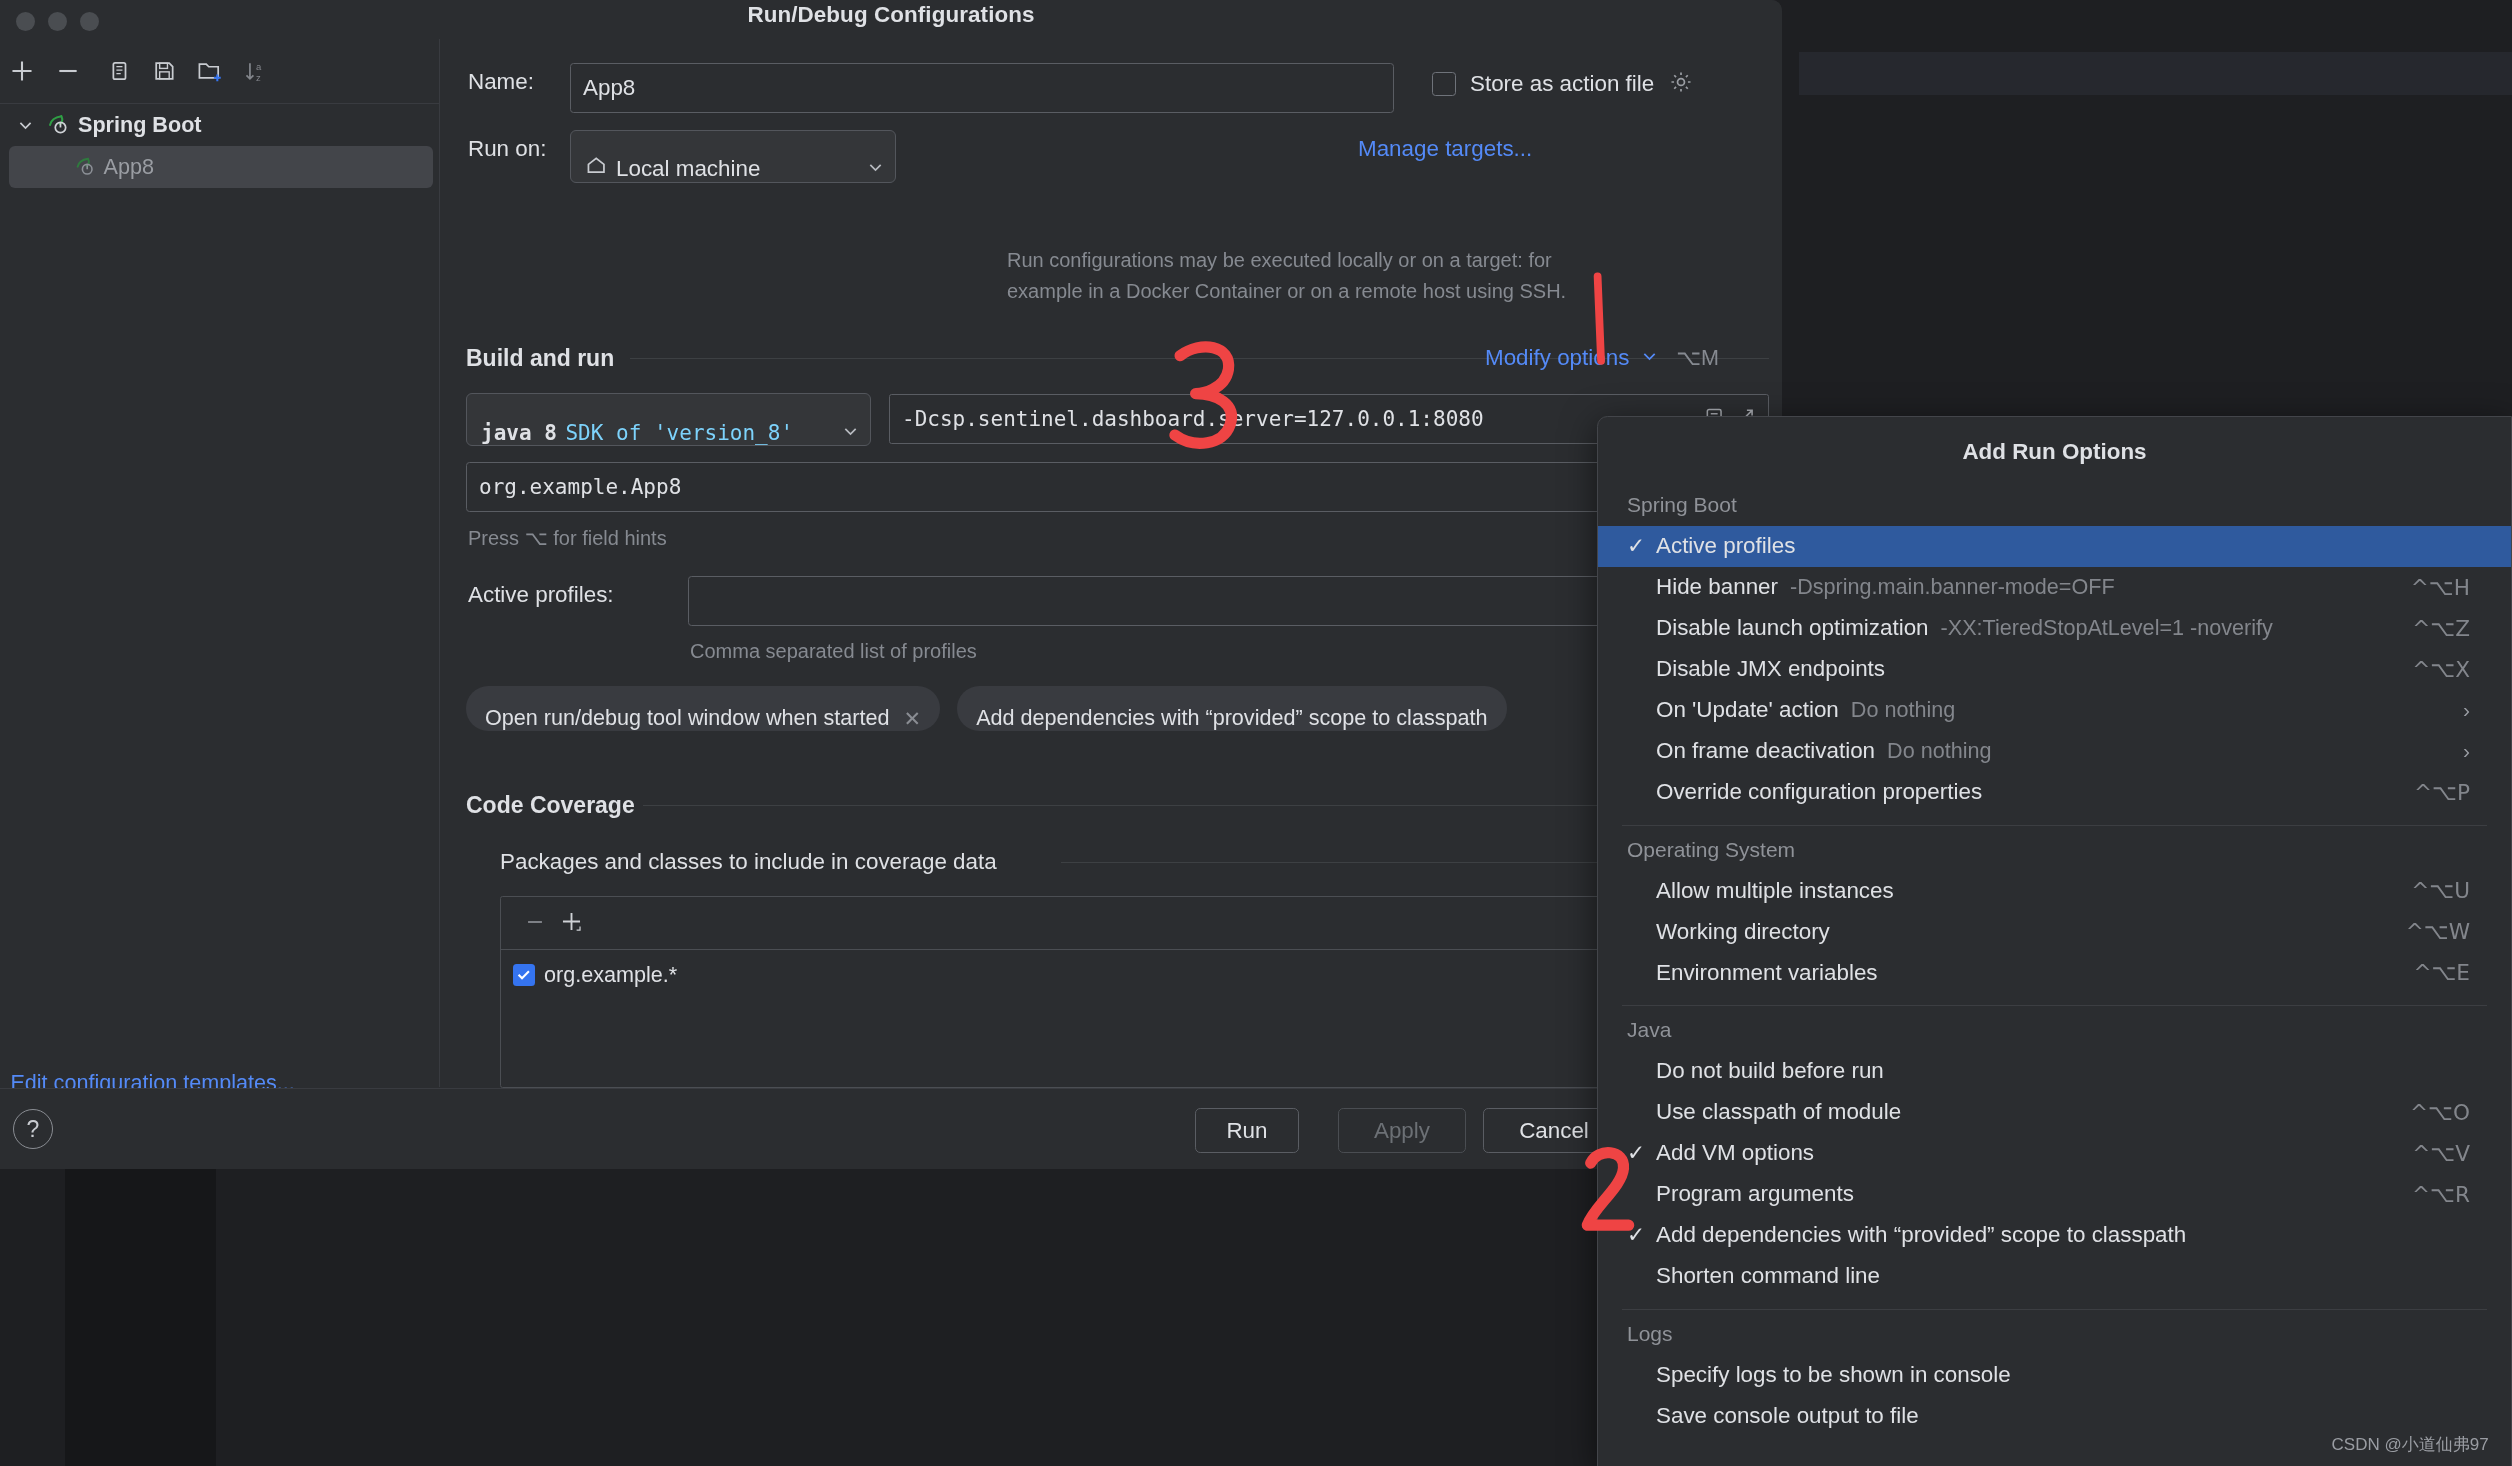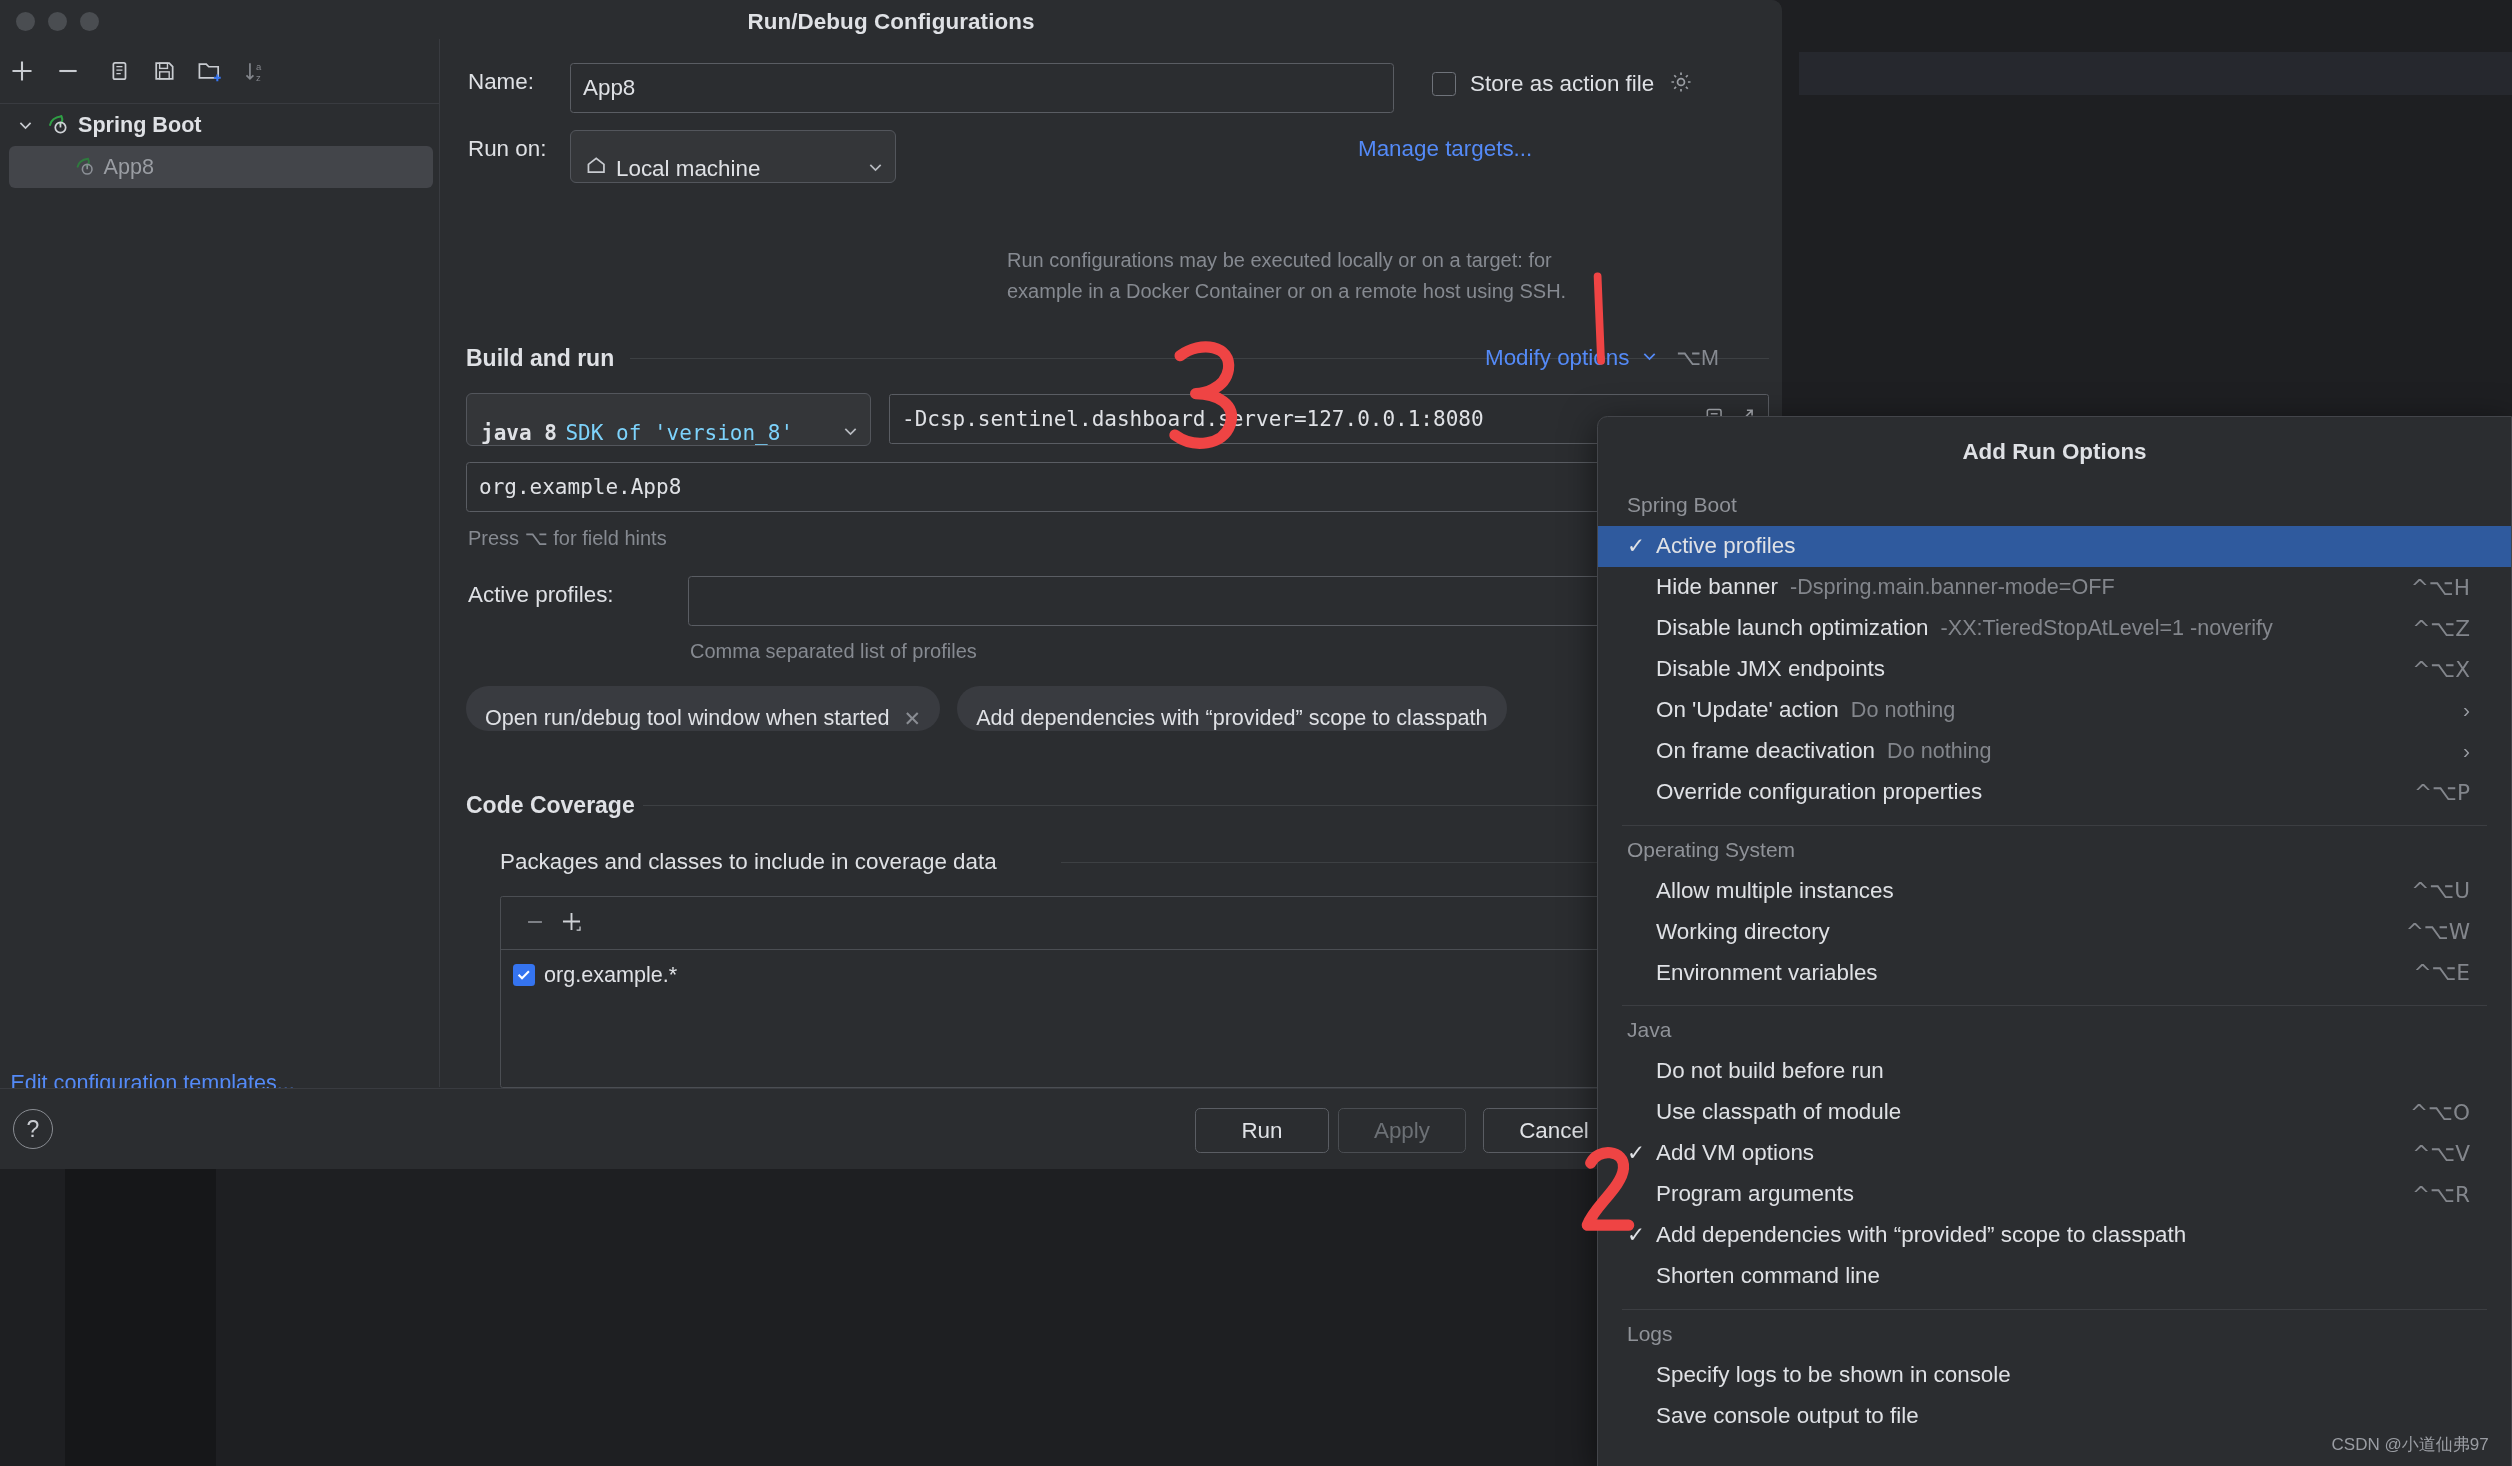--- a/index.html
+++ b/index.html
@@ -23,21 +23,21 @@
   
   .dialog {
     position:absolute; left:0; top:0; width:1782px; height:1169px;
     background:#2b2d30; border-radius:0 10.4px 10.4px 0;
     overflow:hidden;
   }
   .titlebar { position:absolute; left:0; top:0; width:100%; height:53px; background:#2b2d30; }
   .traffic { position:absolute; left:15.5px; top:12px; display:flex; gap:13px; }
   .traffic i { width:19px; height:19px; border-radius:50%; background:#4a4d51; display:block; }
   .dlg-title {
-    position:absolute; left:0; top:9px; width:1782px; text-align:center;
+    position:absolute; left:0; top:2px; width:1782px; text-align:center;
     font-size:22.4px; color:#dfe1e5; font-weight:600; letter-spacing:0.1px;
   }
 
   
   .sidebar { position:absolute; left:0; top:39px; width:440px; height:1048px; background:#2b2d30; }
   .side-toolbar { position:absolute; left:0; top:0; width:440px; height:65px; border-bottom:0.9px solid #393b40; }
   .tb-btn { position:absolute; top:50%; transform:translateY(-50%); width:40px; height:40px;
             display:flex; align-items:center; justify-content:center; cursor:pointer; }
   .tb-btn svg { display:block; }
   .side-tree { position:absolute; left:0; top:65px; width:440px; }
@@ -337,21 +337,21 @@
                 <path d="M3 9l4 4 8-8" stroke="#fff" stroke-width="2.4" fill="none"></path>
               </svg>
           </span>
           <span>org.example.*</span>
         </div>
       </div>
     </div>
 
     <div class="bottombar">
       <div class="helpbtn">?</div>
-      <div class="btn" style="left:1195px; width:134px;">Run</div>
+      <div class="btn" style="left:1195px; width:104px;">Run</div>
       <div class="btn disabled" style="left:1338px; width:128px;">Apply</div>
       <div class="btn" style="left:1483px; width:142px;">Cancel</div>
     </div>
   </div>
 
   <div class="popup">
     <div class="popup-title">Add Run Options</div>
 
     <div class="grp">Spring Boot</div>
     <div class="mi sel">

